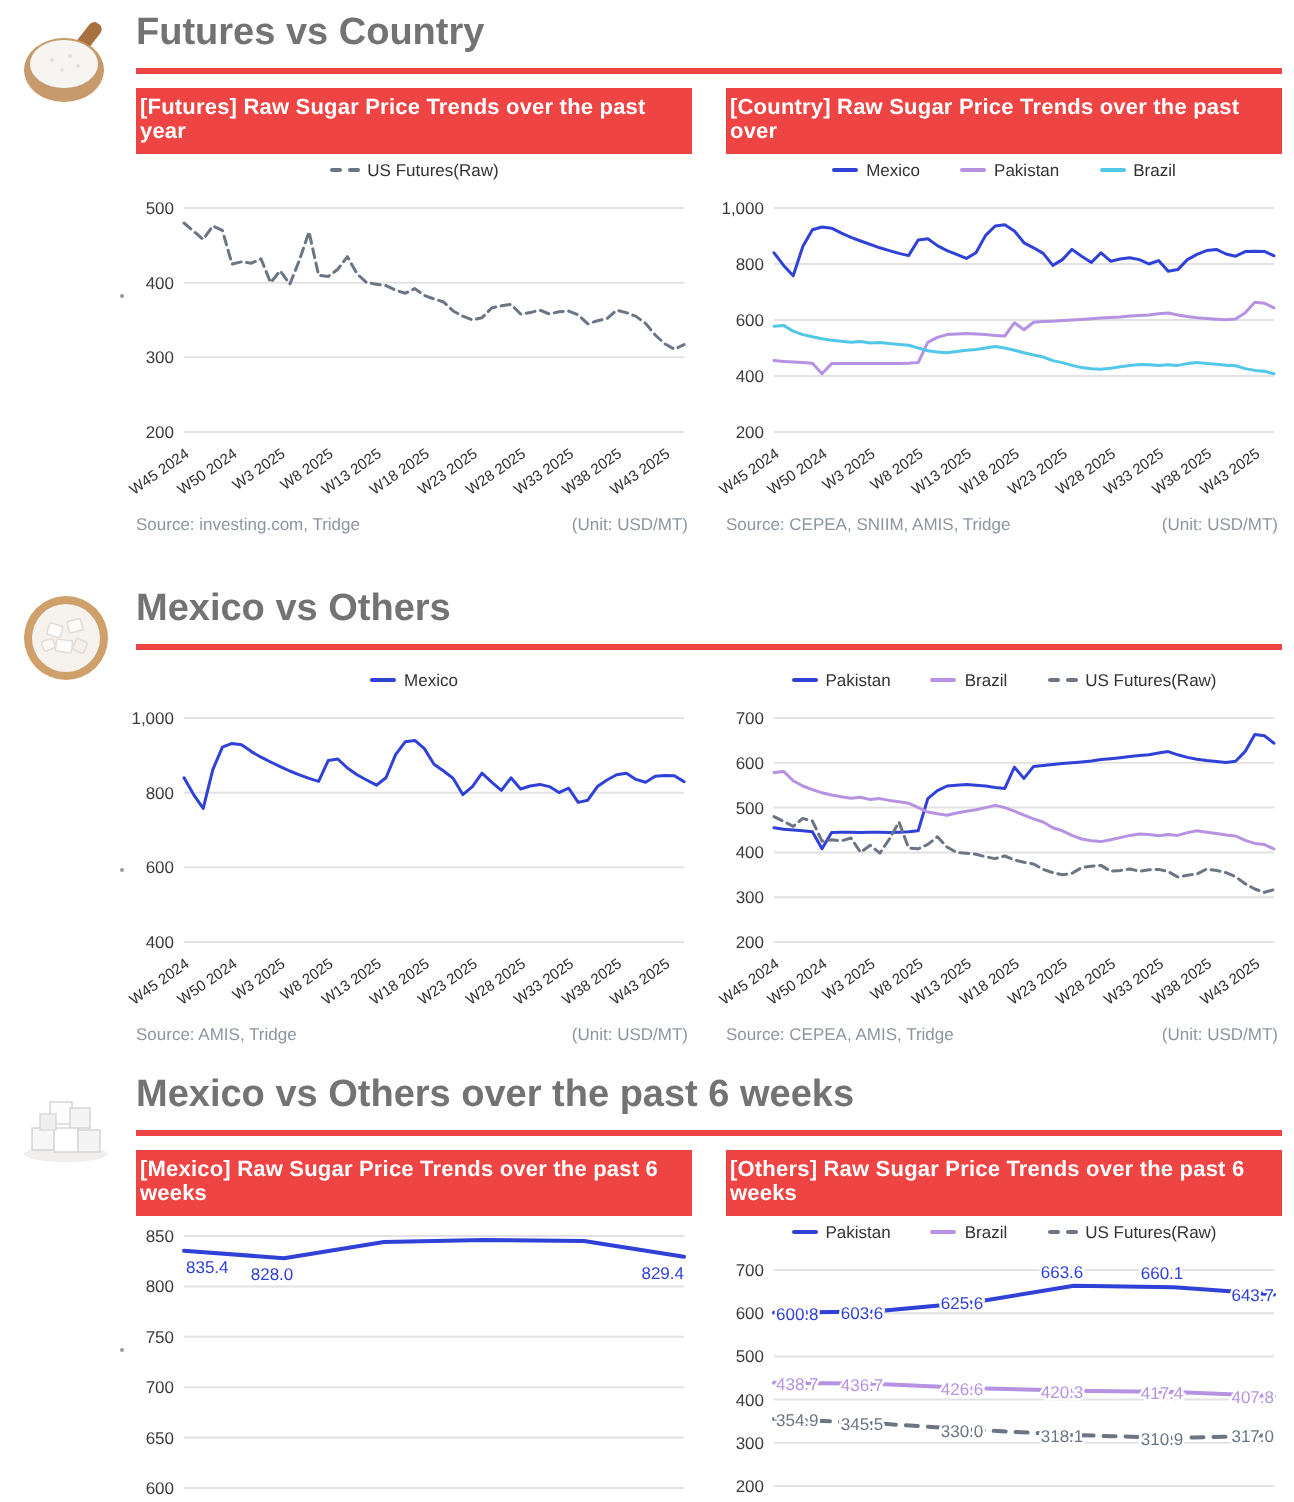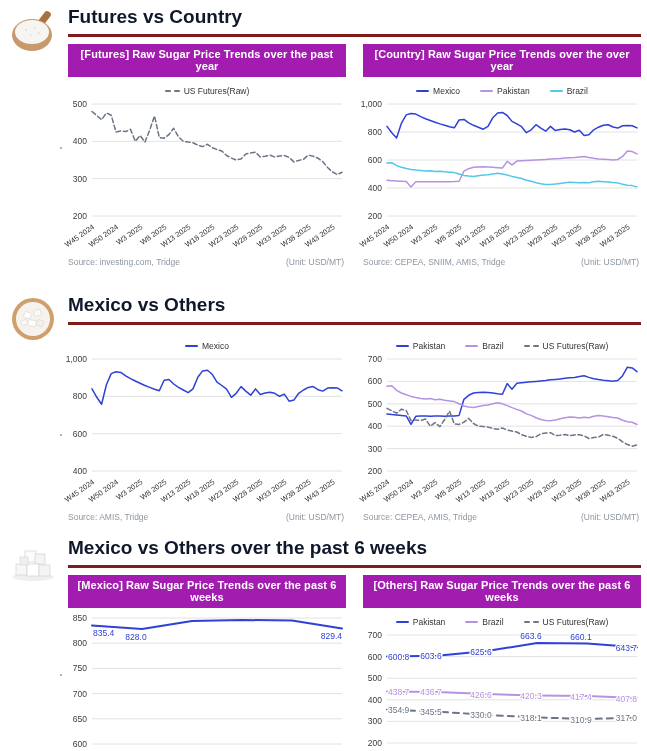--- a/index.html
+++ b/index.html
@@ -1,26 +1,26 @@
 <!DOCTYPE html>
 <html><head>
 <meta charset="utf-8">
 <style>
   html,body{margin:0;padding:0;background:#fff;}
   body{width:647px;height:751px;overflow:hidden;font-family:"Liberation Sans",sans-serif;position:relative;}
   .section{position:relative;margin:0;}
   .sec-icon{position:absolute;left:8px;top:2px;width:50px;height:50px;}
   .content{margin-left:68px;margin-right:6px;}
   h2.sec-title{margin:0 0 7px 0;padding:2px 0 6px 0;font-size:19px;line-height:22px;
-    font-weight:bold;color:#0f172a;border-bottom:3px solid #7f1d1d;}
+    font-weight:bold;color:#737373;border-bottom:3px solid #ef4444;}
   .cards{display:flex;gap:17px;}
   .card{width:278px;flex:0 0 278px;}
-  .bar{background:#a21caf;color:#fff;font-size:11px;font-weight:bold;text-align:center;
+  .bar{background:#ef4444;color:#fff;font-size:11px;font-weight:bold;text-align:left;
     padding:4px 2px 5px 2px;letter-spacing:.1px;}
-  .legend{height:16px;display:flex;justify-content:center;align-items:flex-end;gap:20px;
+  .legend{height:16px;display:flex;justify-content:center;align-items:flex-start;gap:20px;
     margin-top:3px;font-size:8.5px;color:#333;}
   .legend-item{display:flex;align-items:center;gap:4px;}
   .lg-dash{display:inline-flex;gap:3px;align-items:center;}
   .lg-bar{width:13px;height:2.5px;border-radius:2px;display:inline-block;}
   .lg-bar.small{width:6px;}
   svg.chart{display:block;margin-left:-10px;width:288px;}
   .src{display:flex;justify-content:space-between;font-size:8.5px;color:#8d96a0;
     margin-top:1px;padding-right:2px;text-align:right;}
   .stray{position:absolute;width:2px;height:2px;border-radius:50%;background:#9a9a9a;left:60px;}
   .mt{margin-top:2px;}
@@ -76,21 +76,21 @@
             <text x="253.34615384615387" y="132" text-anchor="end" font-size="7.5" fill="#2e2e2e" transform="rotate(-35 253.34615384615387 132)">W38 2025</text>
             <text x="277.38461538461536" y="132" text-anchor="end" font-size="7.5" fill="#2e2e2e" transform="rotate(-35 277.38461538461536 132)">W43 2025</text>
             <polyline points="34.0,15.5 38.8,19.6 43.6,23.7 48.4,17.0 53.2,19.2 58.0,36.0 62.8,34.9 67.7,35.6 72.5,33.4 77.3,45.3 82.1,39.4 86.9,46.1 91.7,34.1 96.5,19.9 101.3,41.6 106.1,42.3 110.9,38.6 115.7,32.3 120.5,40.9 125.3,45.3 130.2,46.1 135.0,46.8 139.8,49.1 144.6,50.6 149.4,48.3 154.2,51.7 159.0,53.5 163.8,55.0 168.6,59.5 173.4,62.1 178.2,64.0 183.0,62.9 187.8,58.0 192.7,56.9 197.5,56.2 202.3,61.0 207.1,60.3 211.9,59.1 216.7,61.0 221.5,59.9 226.3,59.5 231.1,61.4 235.9,65.9 240.7,64.4 245.5,63.3 250.3,59.1 255.2,60.3 260.0,62.2 264.8,65.7 269.6,71.5 274.4,75.9 279.2,78.6 284.0,76.3" fill="none" stroke="#6b7583" stroke-width="1.5" stroke-linejoin="round" stroke-linecap="round" stroke-dasharray="4.5 2.8"></polyline>
           </svg>
         <div class="src">
           <span>Source: investing.com, Tridge</span>
           <span>(Unit: USD/MT)</span>
         </div>
       </div>
       <div class="card">
-        <div class="bar">[Country] Raw Sugar Price Trends over the over year</div>
+        <div class="bar">[Country] Raw Sugar Price Trends over the past over</div>
         <div class="legend">
             <span class="legend-item">
               <span class="lg-bar" style="background-color: rgb(47, 65, 214);"></span>
               <span>Mexico</span>
             </span>
             <span class="legend-item">
               <span class="lg-bar" style="background-color: rgb(182, 146, 226);"></span>
               <span>Pakistan</span>
             </span>
             <span class="legend-item">

